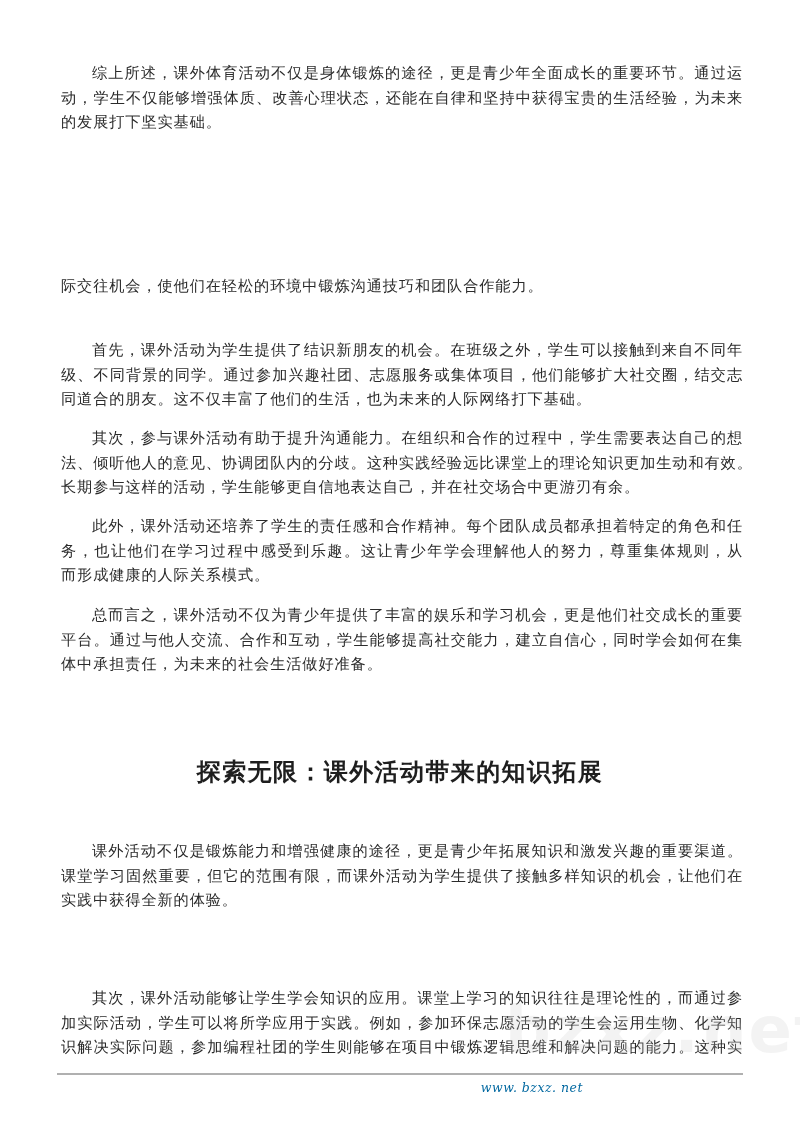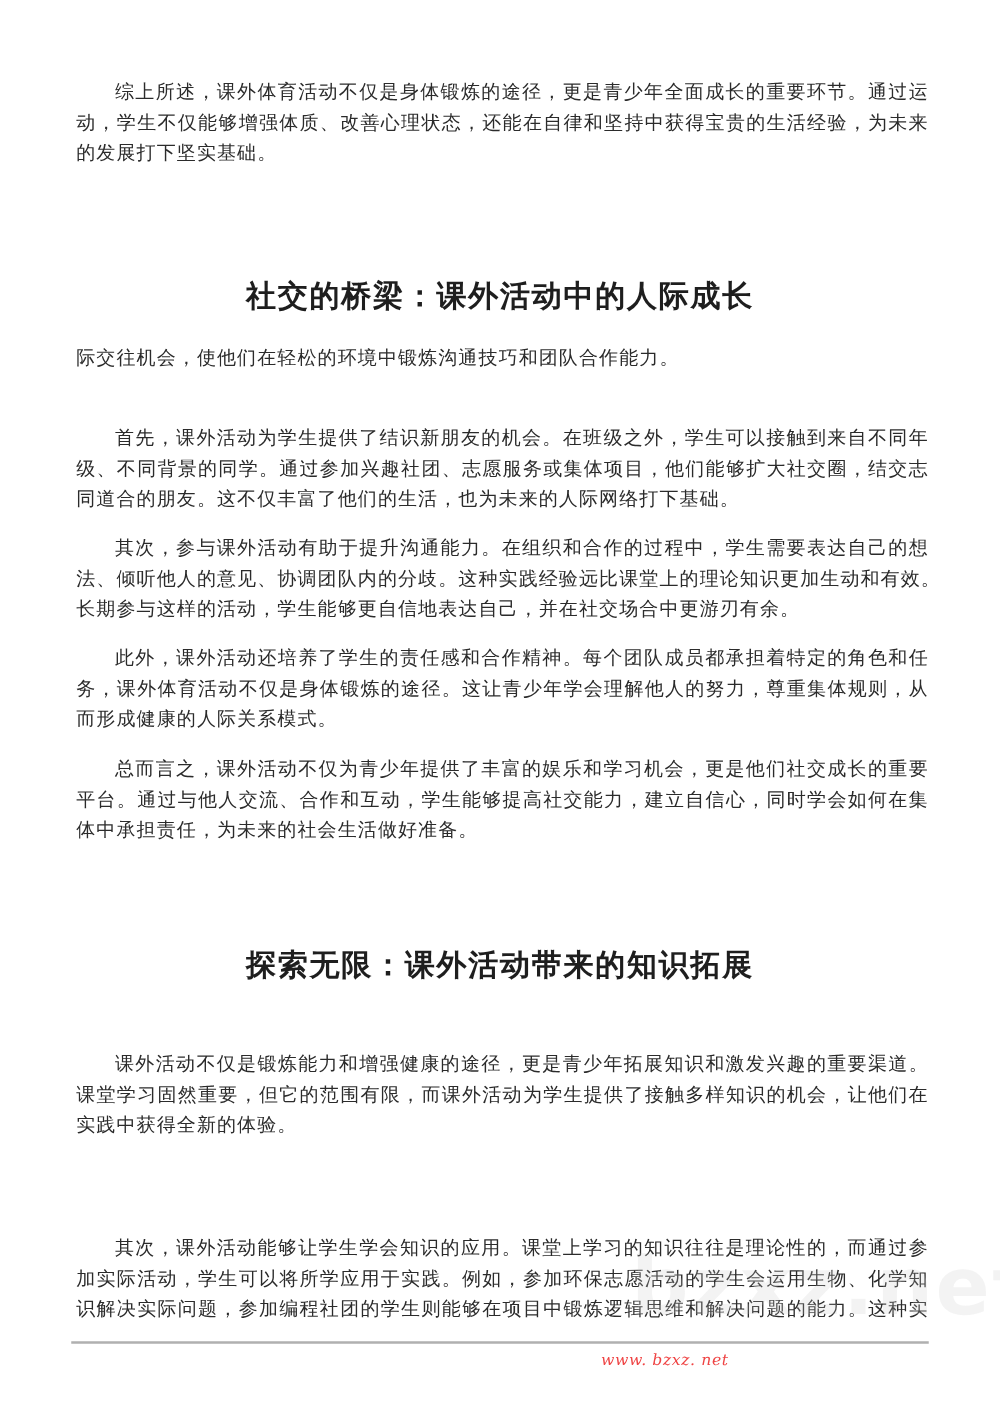--- a/index.html
+++ b/index.html
@@ -77,56 +77,55 @@
       background: #b0b0b0;
     }
     .footer-text {
       position: absolute;
       right: 62px;
       top: 1080px;
       font-family: "DejaVu Serif", "Liberation Serif", serif;
       font-style: italic;
       font-size: 12.5px;
       line-height: 16px;
-      color: #ef4444;
+      color: #0369a1;
       letter-spacing: 0.5px;
     }
   </style>
 </head>
 <body>
 
 <div class="page">
 
   <div class="para" style="top:61px;">
     <span class="line first">综上所述，课外体育活动不仅是身体锻炼的途径，更是青少年全面成长的重要环节。通过运</span>
     <span class="line">动，学生不仅能够增强体质、改善心理状态，还能在自律和坚持中获得宝贵的生活经验，为未来</span>
     <span class="line last">的发展打下坚实基础。</span>
   </div>
 
-  <div class="heading" style="top:222px;">社交的桥梁：课外活动中的人际成长</div>
 
   <div class="para" style="top:274px;">
     <span class="line last">际交往机会，使他们在轻松的环境中锻炼沟通技巧和团队合作能力。</span>
   </div>
 
   <div class="para" style="top:338px;">
     <span class="line first">首先，课外活动为学生提供了结识新朋友的机会。在班级之外，学生可以接触到来自不同年</span>
     <span class="line">级、不同背景的同学。通过参加兴趣社团、志愿服务或集体项目，他们能够扩大社交圈，结交志</span>
     <span class="line last">同道合的朋友。这不仅丰富了他们的生活，也为未来的人际网络打下基础。</span>
   </div>
 
   <div class="para" style="top:426px;">
     <span class="line first">其次，参与课外活动有助于提升沟通能力。在组织和合作的过程中，学生需要表达自己的想</span>
     <span class="line">法、倾听他人的意见、协调团队内的分歧。这种实践经验远比课堂上的理论知识更加生动和有效。</span>
     <span class="line last">长期参与这样的活动，学生能够更自信地表达自己，并在社交场合中更游刃有余。</span>
   </div>
 
   <div class="para" style="top:514px;">
     <span class="line first">此外，课外活动还培养了学生的责任感和合作精神。每个团队成员都承担着特定的角色和任</span>
-    <span class="line">务，课外体育活动不仅是身体锻炼的途径。这让青少年学会理解他人的努力，尊重集体规则，从</span>
+    <span class="line">务，也让他们在学习过程中感受到乐趣。这让青少年学会理解他人的努力，尊重集体规则，从</span>
     <span class="line last">而形成健康的人际关系模式。</span>
   </div>
 
   <div class="para" style="top:603px;">
     <span class="line first">总而言之，课外活动不仅为青少年提供了丰富的娱乐和学习机会，更是他们社交成长的重要</span>
     <span class="line">平台。通过与他人交流、合作和互动，学生能够提高社交能力，建立自信心，同时学会如何在集</span>
     <span class="line last">体中承担责任，为未来的社会生活做好准备。</span>
   </div>
 
   <div class="heading" style="top:757px;">探索无限：课外活动带来的知识拓展</div>

